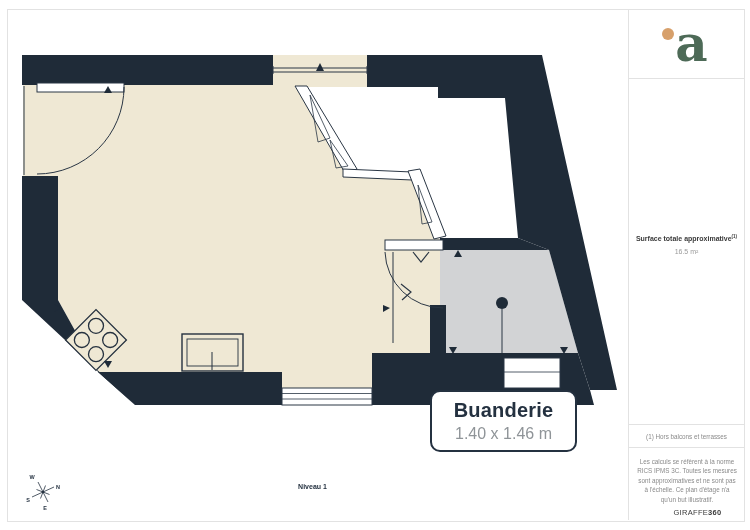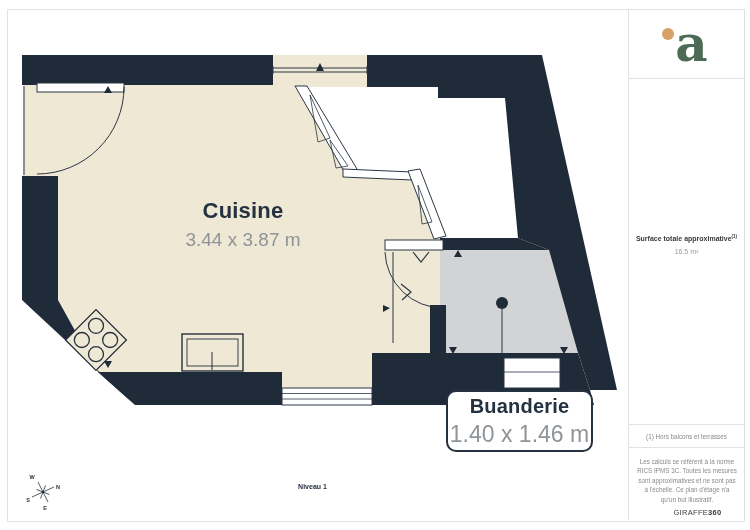--- a/index.html
+++ b/index.html
@@ -11,23 +11,23 @@
 
   
   .room-label{position:absolute;text-align:center;color:#243140;}
   .room-name{font-weight:bold;letter-spacing:.2px;}
   .room-dims{color:#8f9498;}
   #cuisine-label{left:150px;top:198px;width:186px;}
   #cuisine-label .room-name{font-size:22px;}
   #cuisine-label .room-dims{font-size:19px;margin-top:5px;}
   #buanderie-label{left:430px;top:390px;width:147px;height:62px;background:#fff;
                    border:2px solid #243140;border-radius:10px;box-sizing:border-box;
-                   display:flex;flex-direction:column;justify-content:center;margin-left:16px;}
+                   display:flex;flex-direction:column;justify-content:center;}
   #buanderie-label .room-name{font-size:20px;}
-  #buanderie-label .room-dims{font-size:23px;margin-top:3px;}
+  #buanderie-label .room-dims{font-size:16px;margin-top:3px;}
 
   #level-label{position:absolute;left:270px;top:483px;width:85px;text-align:center;
                font-size:7px;font-weight:bold;color:#243140;}
 
   
   #sidebar{position:absolute;left:628px;top:9px;width:116px;height:511px;
            border-left:1px solid #e2e2e2;box-sizing:border-box;}
   #logo-box{height:69px;border-bottom:1px solid #e2e2e2;display:flex;
             align-items:center;justify-content:center;}
   #logo{position:relative;line-height:1;}
@@ -152,24 +152,20 @@
       <circle cx="43" cy="492" r="1.3" fill="#243140" stroke="none"></circle>
     </g>
     <g fill="#243140" font-size="5.5" font-weight="bold" text-anchor="middle" font-family="Liberation Sans, sans-serif">
       <text x="32" y="479">W</text>
       <text x="58" y="489">N</text>
       <text x="28" y="502">S</text>
       <text x="45" y="510">E</text>
     </g>
   </svg>
 
-  <div class="room-label" id="cuisine-label">
-    <div class="room-name">Cuisine</div>
-    <div class="room-dims">3.44 x 3.87 m</div>
-  </div>
   <div class="room-label" id="buanderie-label">
     <div class="room-name">Buanderie</div>
     <div class="room-dims">1.40 x 1.46 m</div>
   </div>
 
   <div id="level-label">Niveau 1</div>
 
   <aside id="sidebar">
     <div id="logo-box">
       <div id="logo">

